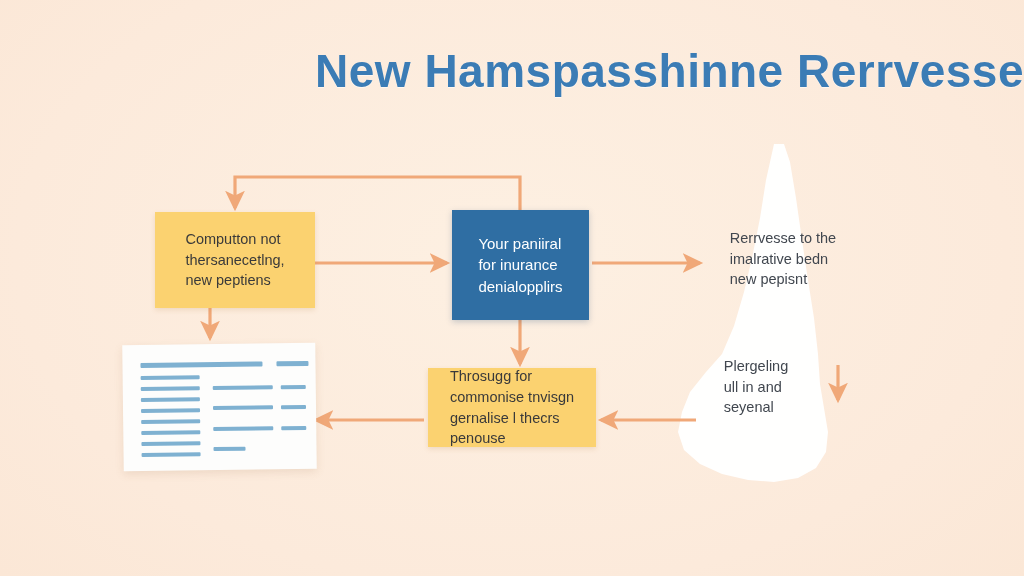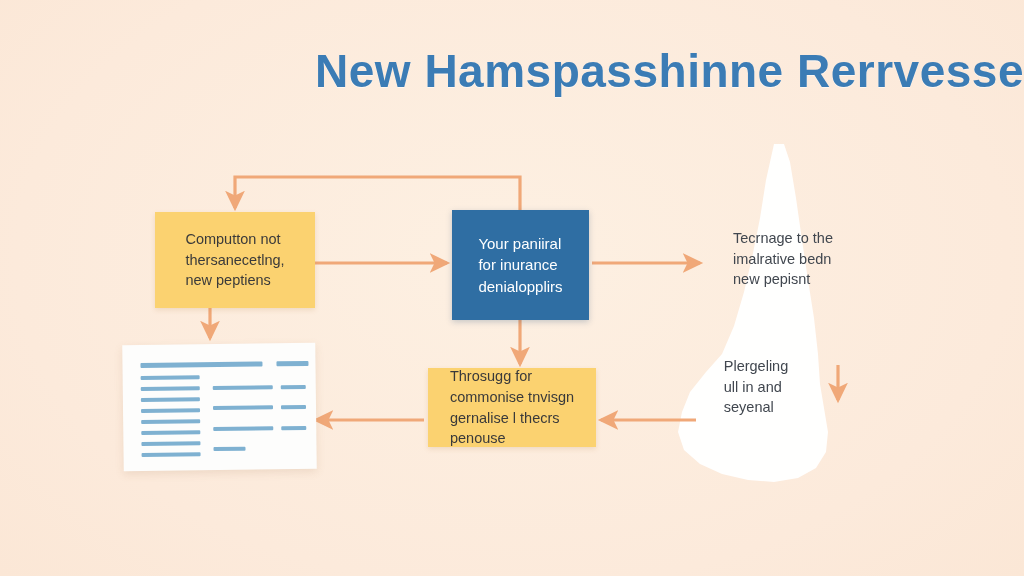--- a/index.html
+++ b/index.html
@@ -151,21 +151,21 @@
   </svg>
 
   <div class="node node-yellow" id="node-intake">Computton not
 thersanecetlng,
 new peptiens</div>
 
   <div class="node node-blue" id="node-appeal">Your paniiral
 for inurance
 denialopplirs</div>
 
-  <div class="node node-plain" id="node-coverage">Tecrnage to the
+  <div class="node node-plain" id="node-coverage">Rerrvesse to the
 imalrative bedn
 new pepisnt</div>
 
   <div class="node node-yellow" id="node-process">Throsugg for
 commonise tnvisgn
 gernalise l thecrs
 penouse</div>
 
   <div class="node node-plain" id="node-followup">Plergeling
 ull in and

